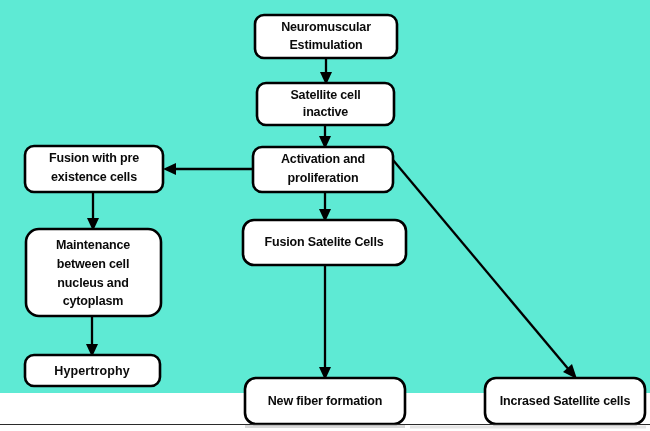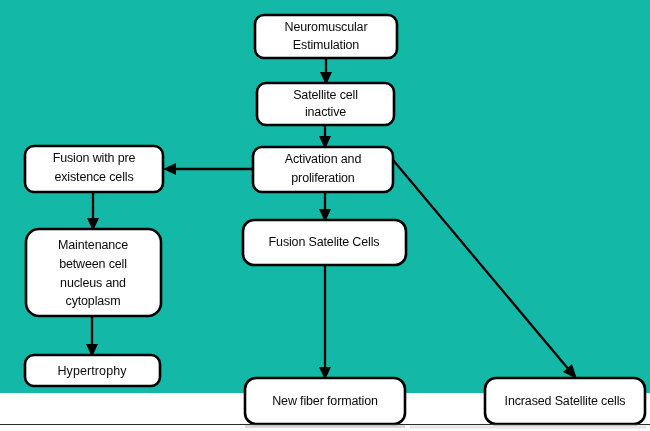--- a/index.html
+++ b/index.html
@@ -10,21 +10,22 @@
   body {
     width: 650px;
     height: 431px;
     overflow: hidden;
     font-family: "Liberation Sans", sans-serif;
   }
   #diagram-root {
     position: relative;
     width: 650px;
     height: 393px;
-    background: #14b8a6;
+    background: #5eead4;
+    font-weight: bold;
   }
   svg.flow {
     display: block;
     width: 650px;
     height: 431px;
   }
   .node-box {
     fill: #ffffff;
     stroke: #000000;
     stroke-width: 2.6;

